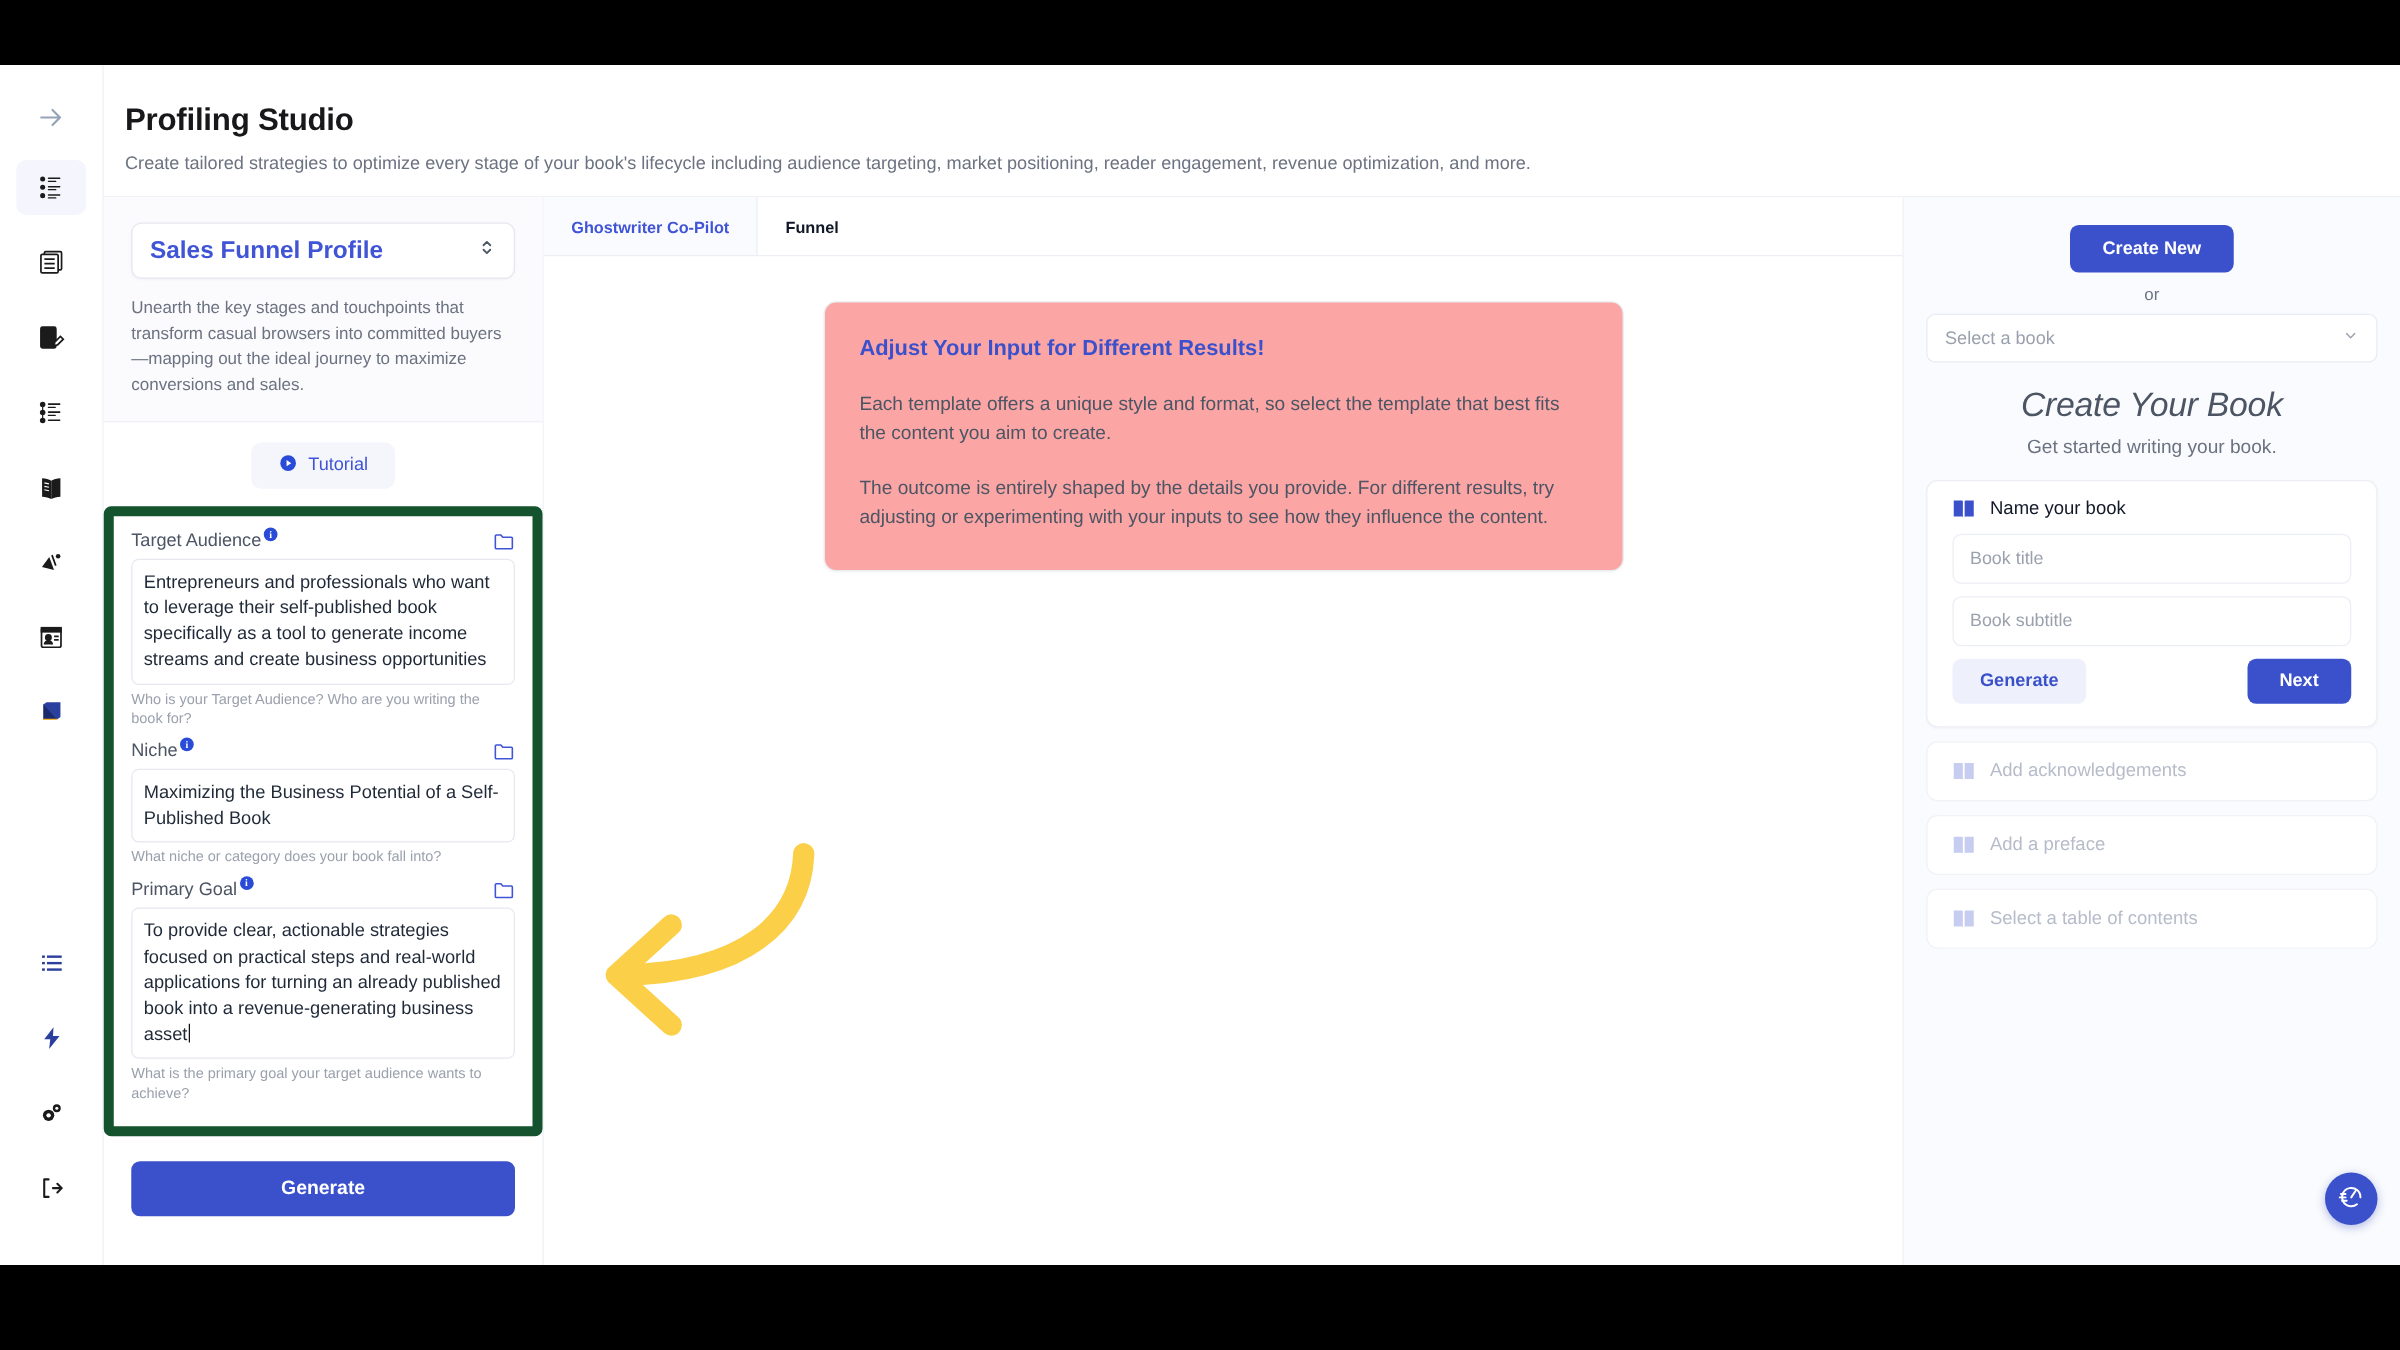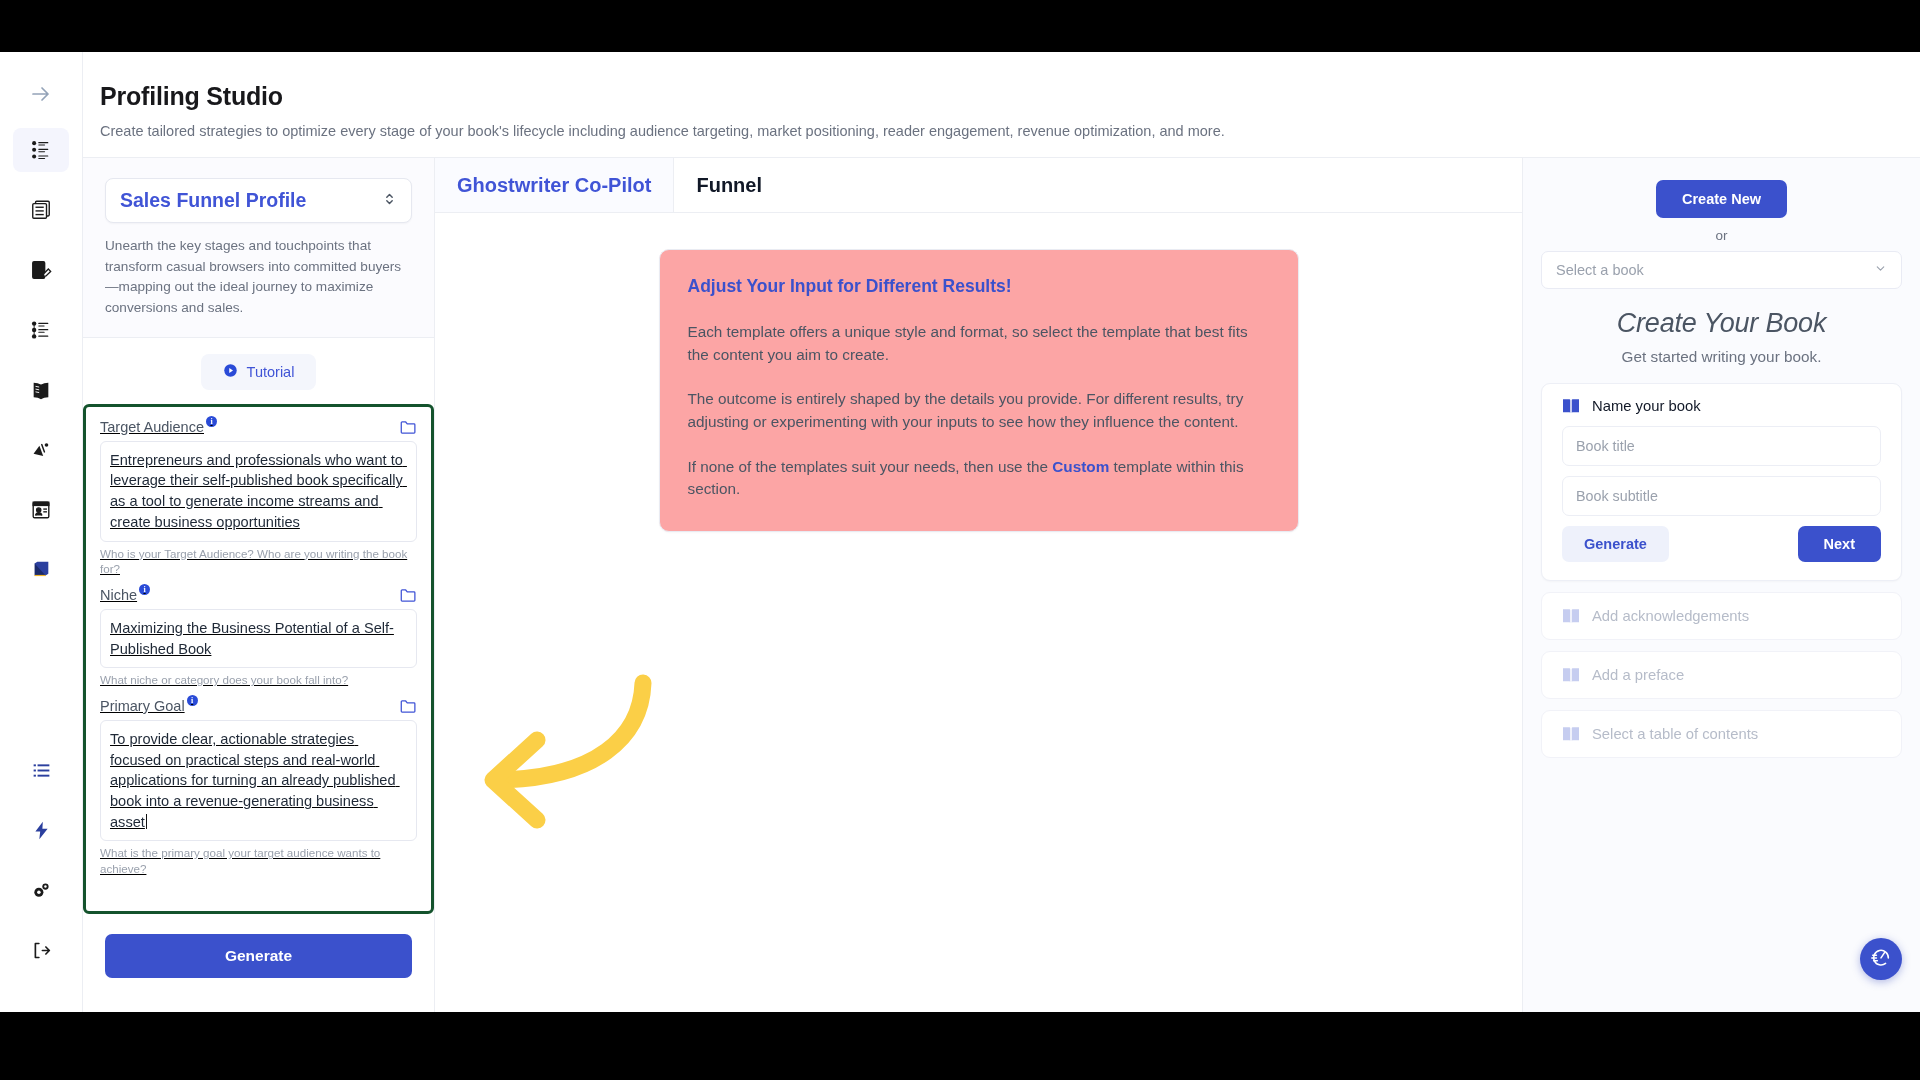--- a/index.html
+++ b/index.html
@@ -92,25 +92,24 @@
   .tutorial-btn {
     display: inline-flex; align-items: center; gap: 9px;
     background: #f4f6fc; border: none; border-radius: 8px;
     padding: 9px 22px;
     color: #4054d6; font-size: 14.5px; font-weight: 500;
     font-family: "Liberation Sans", sans-serif;
   }
 
   .fields {
     margin: 0 0 0 0;
-    border: 3px solid #14532d;
+    border: 8px solid #14532d;
     border-radius: 6px;
-    padding: 12px 14px 24px 14px;
+    padding: 12px 14px 8px 14px;
     background: #fff;
-    text-decoration: underline;
   }
   .field { margin-bottom: 4px; }
   .field-label {
     font-size: 14.5px; color: #4b5563; margin-bottom: 6px;
     display: flex; align-items: flex-start; gap: 2px;
   }
   .info-dot {
     display:inline-flex; align-items:center; justify-content:center;
     width: 11px; height: 11px; border-radius: 50%;
     background: #2a4bd7; color: #fff;
@@ -148,21 +147,21 @@
   .center {
     flex: 1 1 auto; min-width: 0;
     display: flex; flex-direction: column;
     background: #fff;
     border-right: 1px solid #eceef3;
     position: relative;
   }
   .tabs { display: flex; border-bottom: 1px solid #eceef3; }
   .tab {
     padding: 16px 22px 15px 22px;
-    font-size: 20px; font-weight: bold;
+    font-size: 13px; font-weight: bold;
     color: #111827;
   }
   .tab.active { color: #4054d6; background: #fafbff; border-right:1px solid #eceef3;}
   .center-body { flex: 1 1 auto; padding-top: 36px; }
   .notice-card {
     width: 640px; margin: 0 auto;
     border: 1px solid #e9ebf2; border-radius: 10px;
     padding: 26px 28px 30px 28px;
     background: #fca5a5;
     box-shadow: 0 1px 2px rgba(16,24,40,.03);
@@ -504,21 +503,20 @@
       <div class="center">
         <div class="tabs">
           <div class="tab active">Ghostwriter Co-Pilot</div>
           <div class="tab">Funnel</div>
         </div>
         <div class="center-body">
           <div class="notice-card">
             <div class="notice-title">Adjust Your Input for Different Results!</div>
             <div class="notice-p">Each template offers a unique style and format, so select the template that best fits the content you aim to create.</div>
             <div class="notice-p">The outcome is entirely shaped by the details you provide. For different results, try adjusting or experimenting with your inputs to see how they influence the content.</div>
-            <div class="notice-p"><span>If none of the templates suit your needs, then use the </span><b>Custom</b><span> template within this section.</span></div>
           </div>
         </div>
 
         <div class="arrow-annot">
           <svg width="230" height="180" viewBox="0 0 230 180" fill="none">
             <path d="M198 25 C196 80, 150 120, 55 122" stroke="#FBCF47" stroke-width="17" stroke-linecap="round"></path>
             <path d="M92 82 L48 122 L92 162" stroke="#FBCF47" stroke-width="17" stroke-linecap="round" stroke-linejoin="round" fill="none"></path>
           </svg>
         </div>
       </div>

